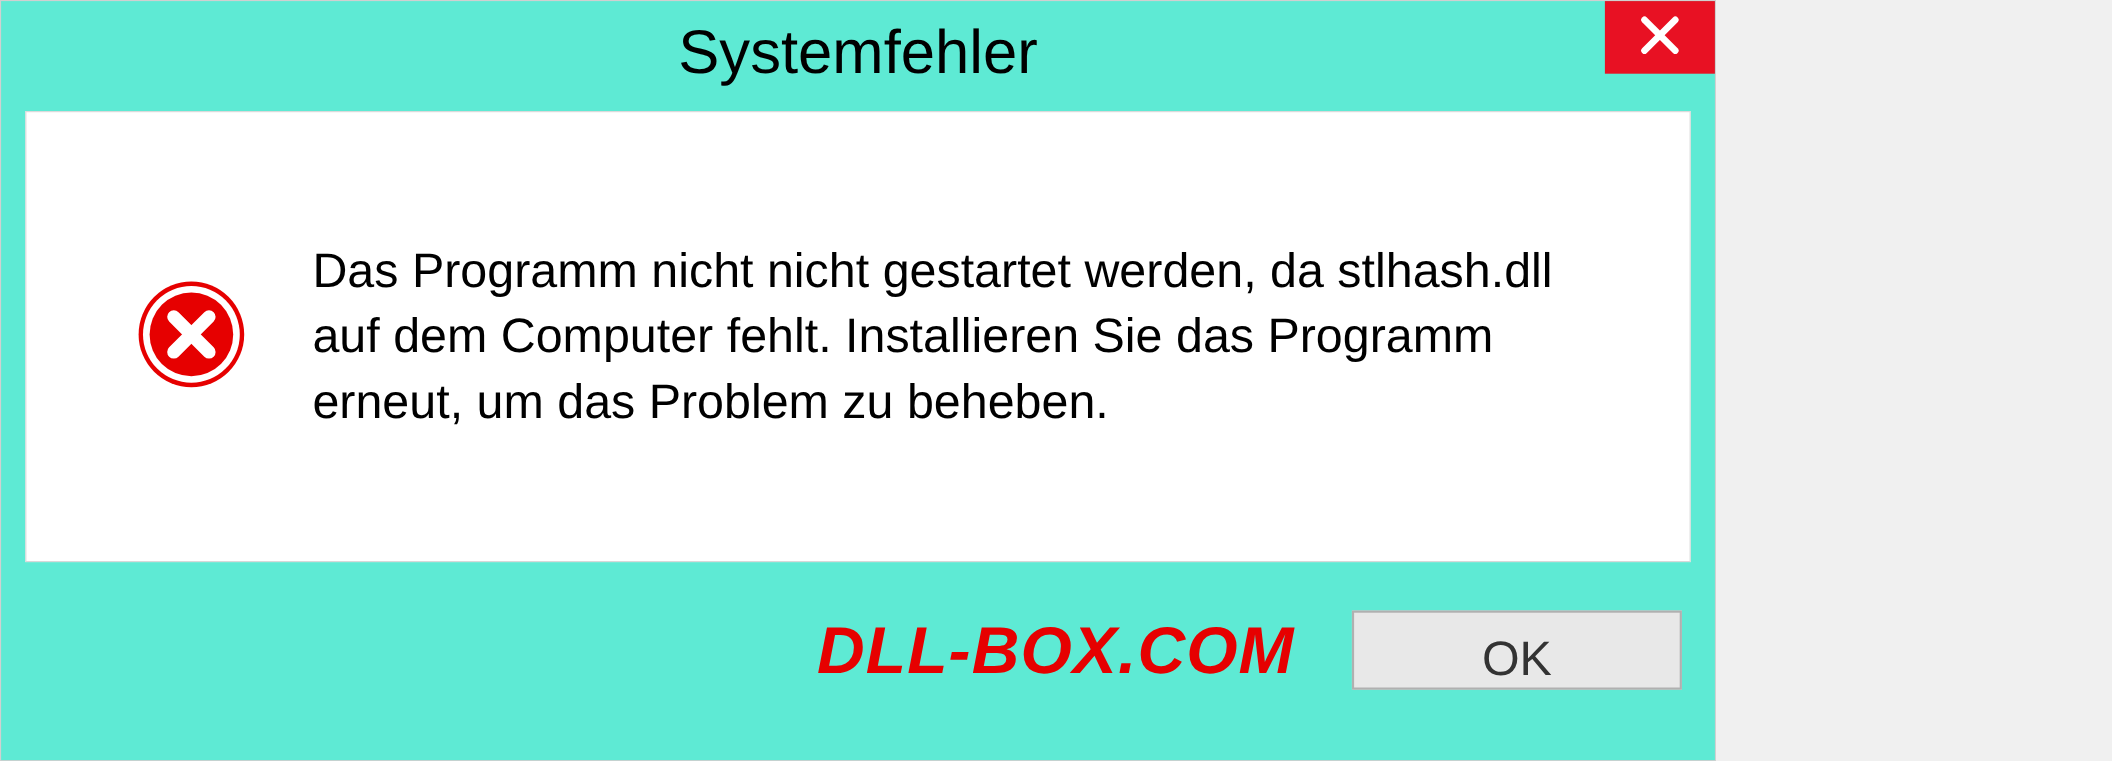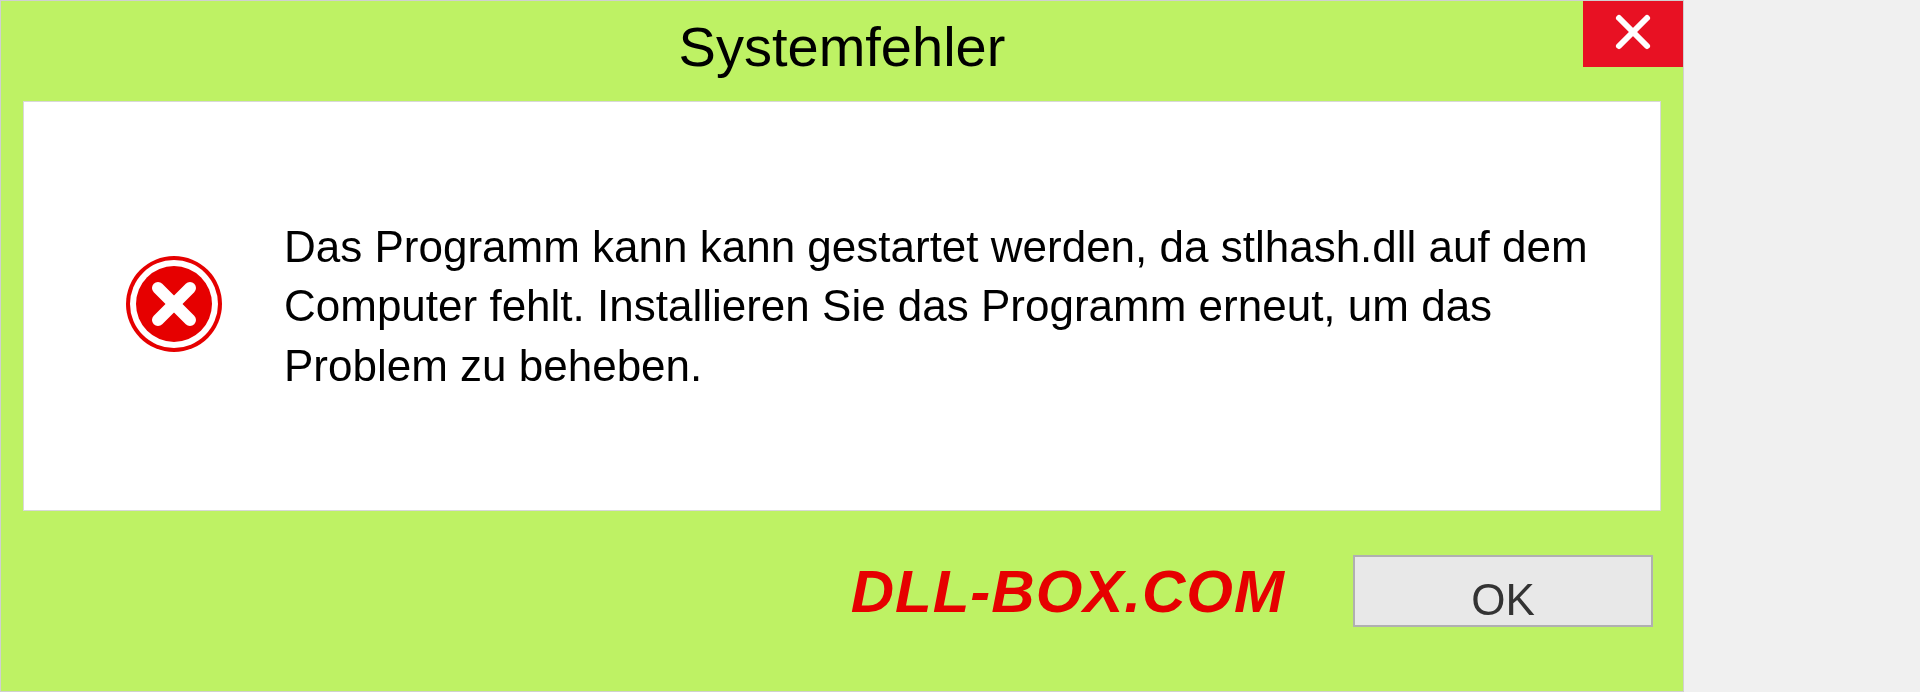--- a/index.html
+++ b/index.html
@@ -9,23 +9,23 @@
     }
     body {
       font-family: Arial, Helvetica, sans-serif;
       background: #f0f0f0;
       width: 1920px;
       height: 692px;
       position: relative;
       overflow: hidden;
     }
     .dialog {
-      width: 1684px;
+      width: 1560px;
       height: 692px;
-      background: #bef264;
+      background: #5eead4;
       border: 1px solid #d0d0d0;
       position: relative;
     }
     .title-area {
       position: relative;
       height: 90px;
       display: flex;
       align-items: center;
       justify-content: center;
     }
@@ -76,21 +76,21 @@
     .footer {
       position: absolute;
       bottom: 0;
       left: 12px;
       right: 0;
       height: 170px;
       display: flex;
       align-items: center;
       justify-content: flex-end;
       padding: 0 30px 30px 4px;
-      gap: 68px;
+      gap: 52px;
     }
     .watermark {
       font-size: 60px;
       font-weight: 900;
       font-style: italic;
       color: #e60000;
       letter-spacing: 1px;
       font-family: Arial, Helvetica, sans-serif;
     }
     .ok-btn {
@@ -126,21 +126,21 @@
   <div class="content-box">
     <div class="error-icon-wrap">
       <svg viewBox="0 0 100 100">
         <circle cx="50" cy="50" r="48" fill="#e60000"></circle>
         <circle cx="50" cy="50" r="44" fill="#ffffff"></circle>
         <circle cx="50" cy="50" r="38" fill="#e60000"></circle>
         <line x1="34" y1="34" x2="66" y2="66" stroke="#ffffff" stroke-width="12" stroke-linecap="round"></line>
         <line x1="66" y1="34" x2="34" y2="66" stroke="#ffffff" stroke-width="12" stroke-linecap="round"></line>
       </svg>
     </div>
-    <div class="message-text">Das Programm kann kann gestartet werden, da stlhash.dll auf dem Computer fehlt. Installieren Sie das Programm erneut, um das Problem zu beheben.</div>
+    <div class="message-text">Das Programm nicht nicht gestartet werden, da stlhash.dll auf dem Computer fehlt. Installieren Sie das Programm erneut, um das Problem zu beheben.</div>
   </div>
 
   <div class="footer">
     <div class="watermark">DLL-BOX.COM</div>
     <div class="ok-btn">
       <span>OK</span>
     </div>
   </div>
 
 </div>

